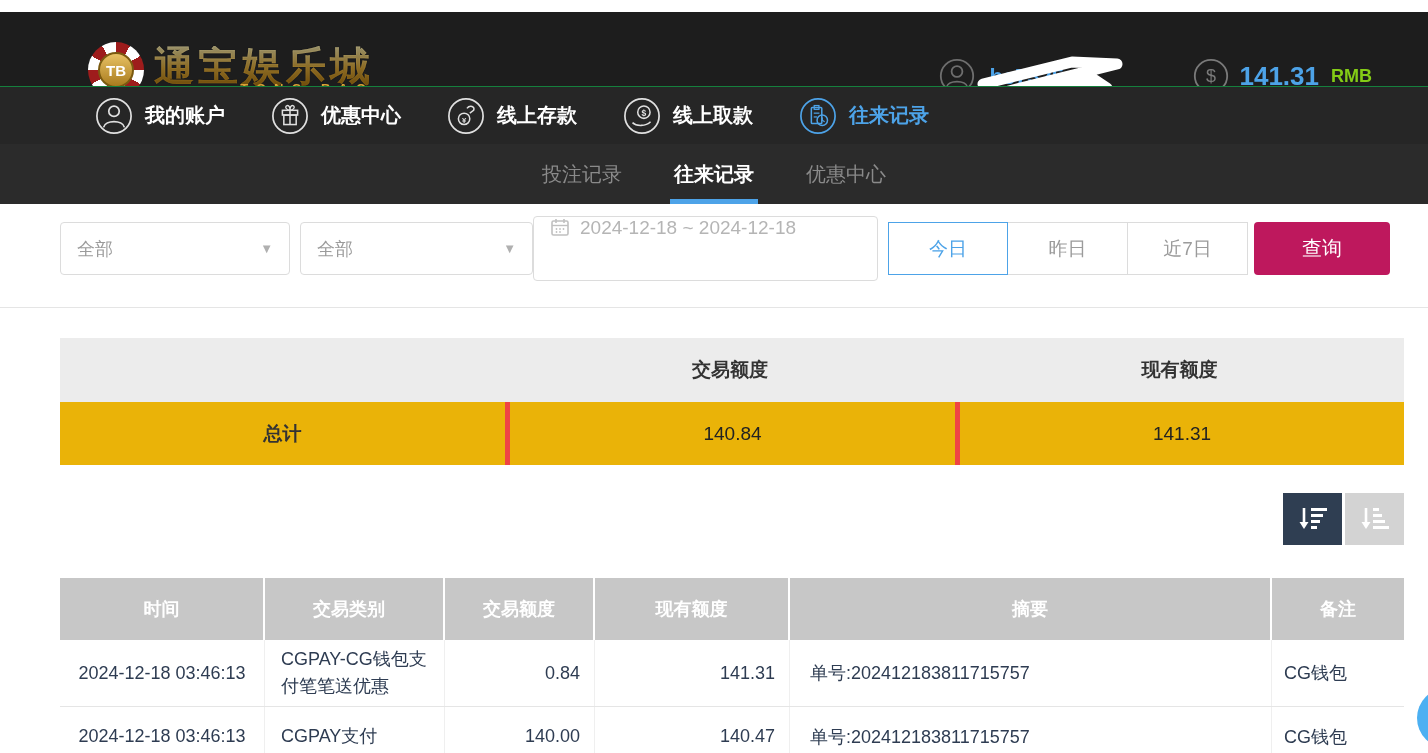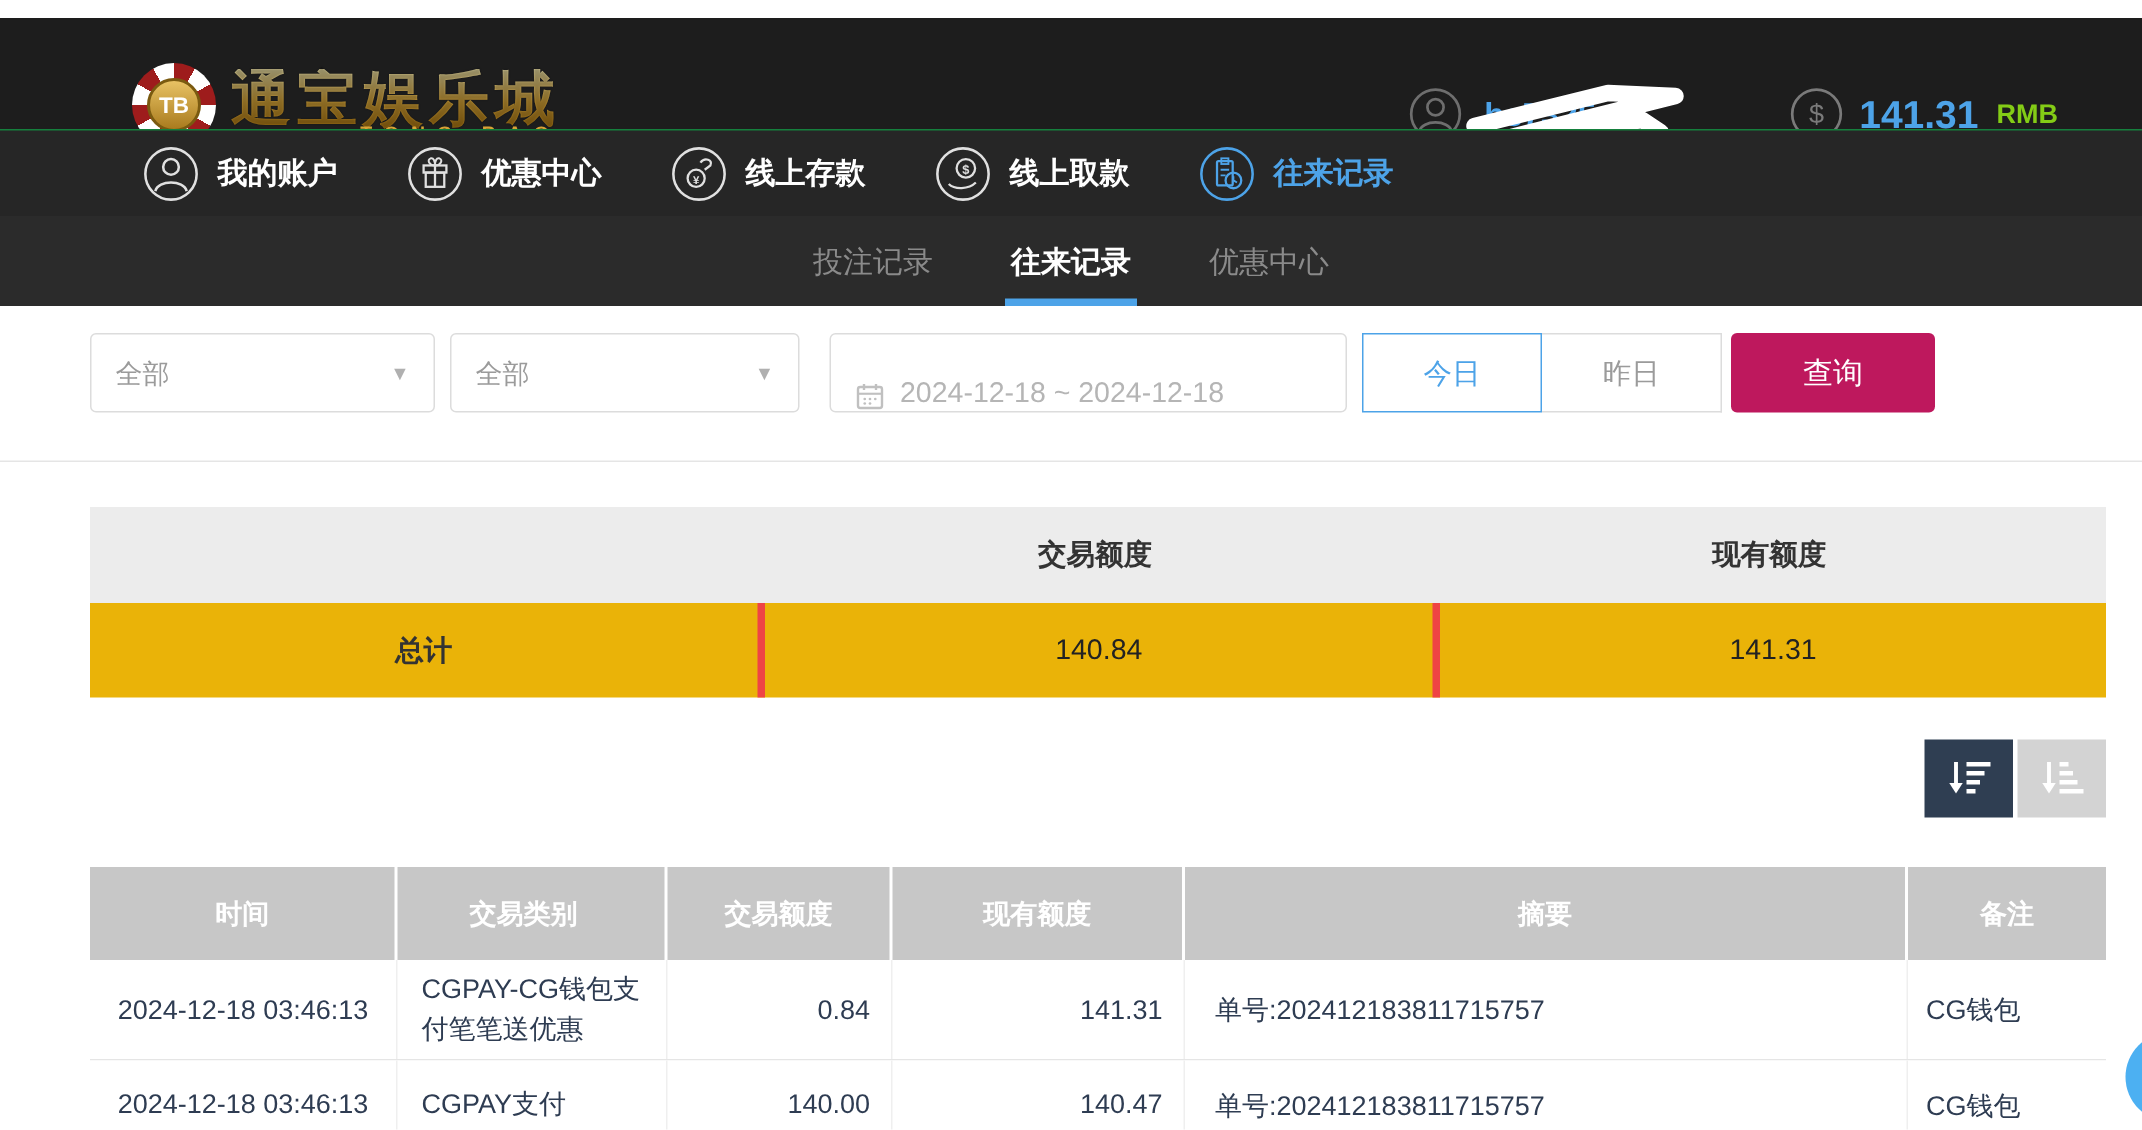--- a/index.html
+++ b/index.html
@@ -47,22 +47,22 @@
             font-size:20px; color:#8a8a8a; cursor:pointer; }
   .subtab.active { color:#fff; font-weight:bold; }
   .subtab.active::after { content:""; position:absolute; left:-2px; right:-2px; bottom:0; height:5px; background:#4da3e8; }
 
   
   .filter-row { position:absolute; top:222px; left:60px; display:flex; align-items:center; height:53px; }
   .select-box { width:230px; height:53px; border:1px solid #dcdcdc; border-radius:4px;
             display:flex; align-items:center; padding:0 16px; color:#9b9b9b; font-size:18px; cursor:pointer; background:#fff; }
   .select-box .caret { margin-left:auto; font-size:13px; color:#b0b0b0; }
   .sel2 { margin-left:10px; width:233px; }
-  .date-box { margin-left:20px; width:345px; height:53px; border:1px solid #dcdcdc; border-radius:4px;
-            display:flex; align-items:flex-end; gap:10px; padding:0 16px; color:#b5b5b5; font-size:19px; cursor:pointer; background:#fff; }
+  .date-box { width:345px; height:65px; border:1px solid #dcdcdc; border-radius:4px;
+            display:flex; align-items:flex-start; gap:10px; padding:0 16px; color:#b5b5b5; font-size:19px; cursor:pointer; background:#fff; }
   .quick-group { margin-left:10px; display:flex; }
   .quick-btn { width:120px; height:53px; border:1px solid #dcdcdc; background:#fff; color:#9b9b9b;
             font-size:19px; display:flex; align-items:center; justify-content:center; cursor:pointer; }
   .quick-btn + .quick-btn { border-left:none; }
   .quick-btn.active { border:1px solid #4da3e8; color:#4da3e8; }
   .search-btn { margin-left:6px; width:136px; height:53px; background:#be185d; color:#fff; border:none;
             border-radius:4px; font-size:20px; display:flex; align-items:center; justify-content:center; cursor:pointer; }
 
   .divider { position:absolute; top:307px; left:0; width:100%; border-top:1px solid #e5e5e5; }
 
@@ -222,20 +222,21 @@
           <circle cx="10" cy="12" r="0.9" fill="#c0c0c0"></circle>
           <circle cx="13.5" cy="12" r="0.9" fill="#c0c0c0"></circle>
         <circle cx="6.5" cy="15" r="0.9" fill="#c0c0c0"></circle>
           <circle cx="10" cy="15" r="0.9" fill="#c0c0c0"></circle>
       </svg>
       <span>2024-12-18 ~ 2024-12-18</span>
     </div>
     <div class="quick-group">
       <button class="quick-btn active">今日</button>
       <button class="quick-btn">昨日</button>
+      <button class="quick-btn">近7日</button>
     </div>
     <button class="search-btn">查询</button>
   </div>
 
   <div class="divider"></div>
 
   <div class="summary">
     <div class="summary-head">
       <div class="sc1"></div>
       <div class="sc2">交易额度</div>

